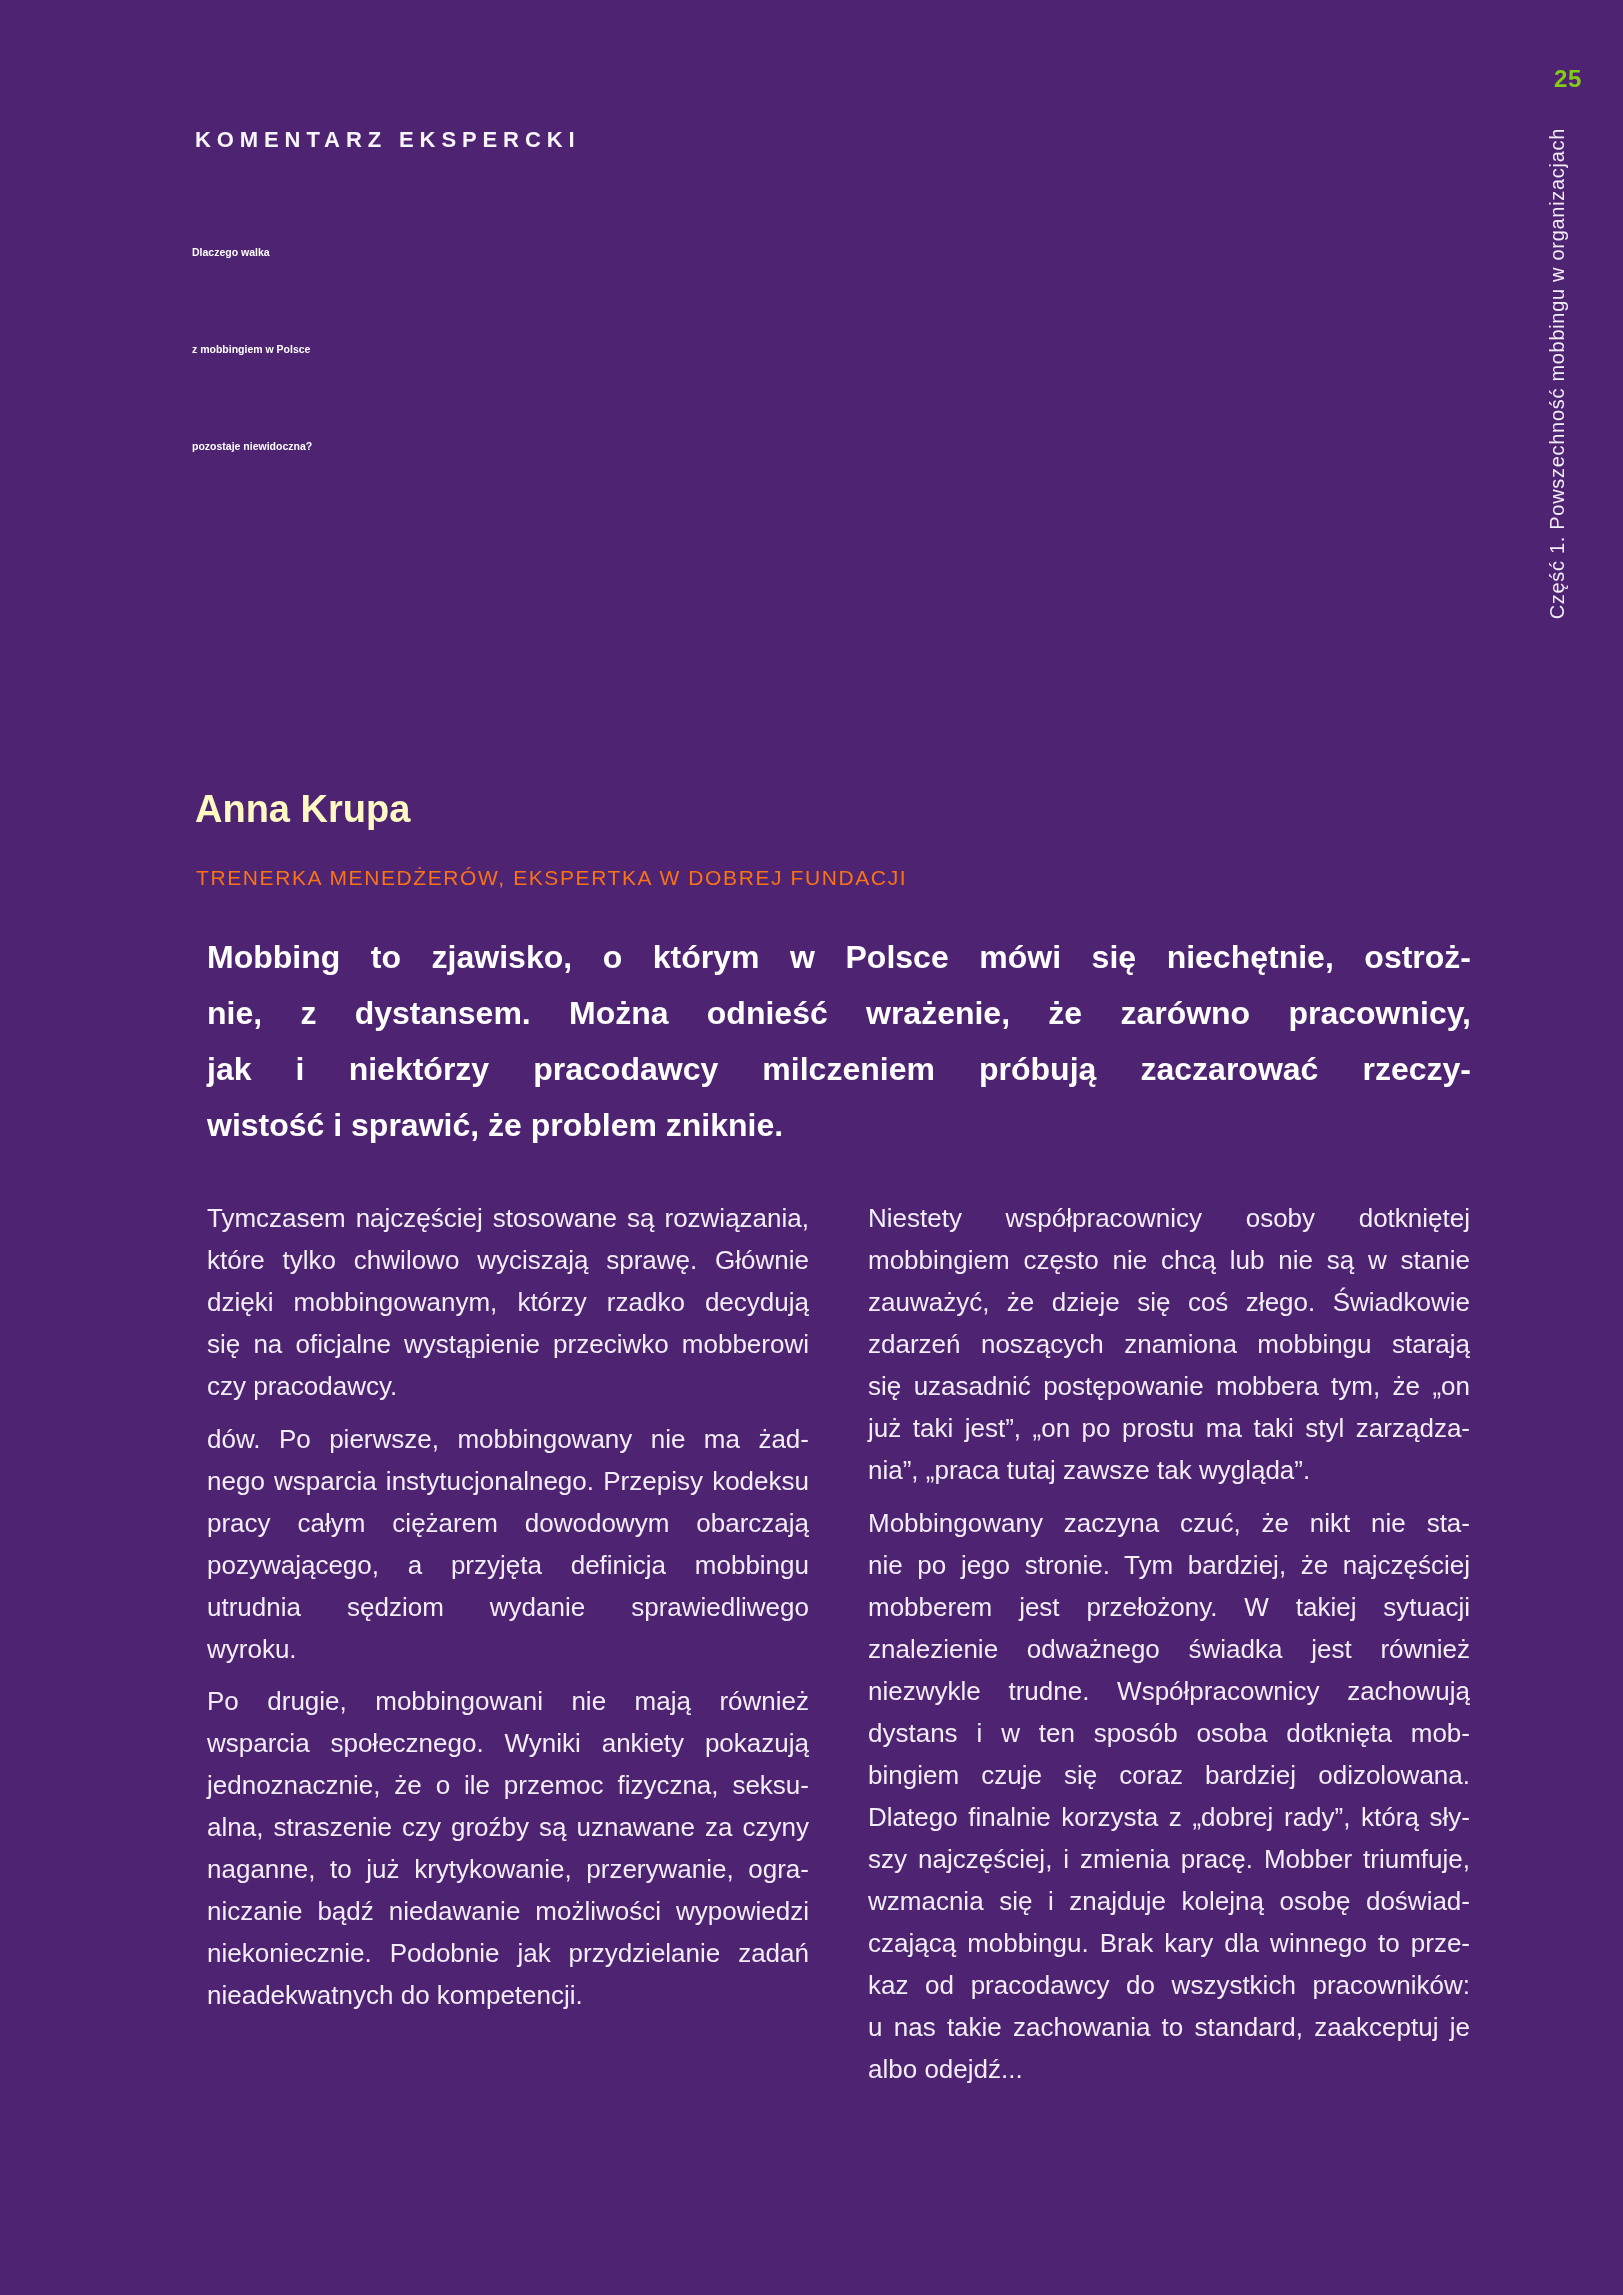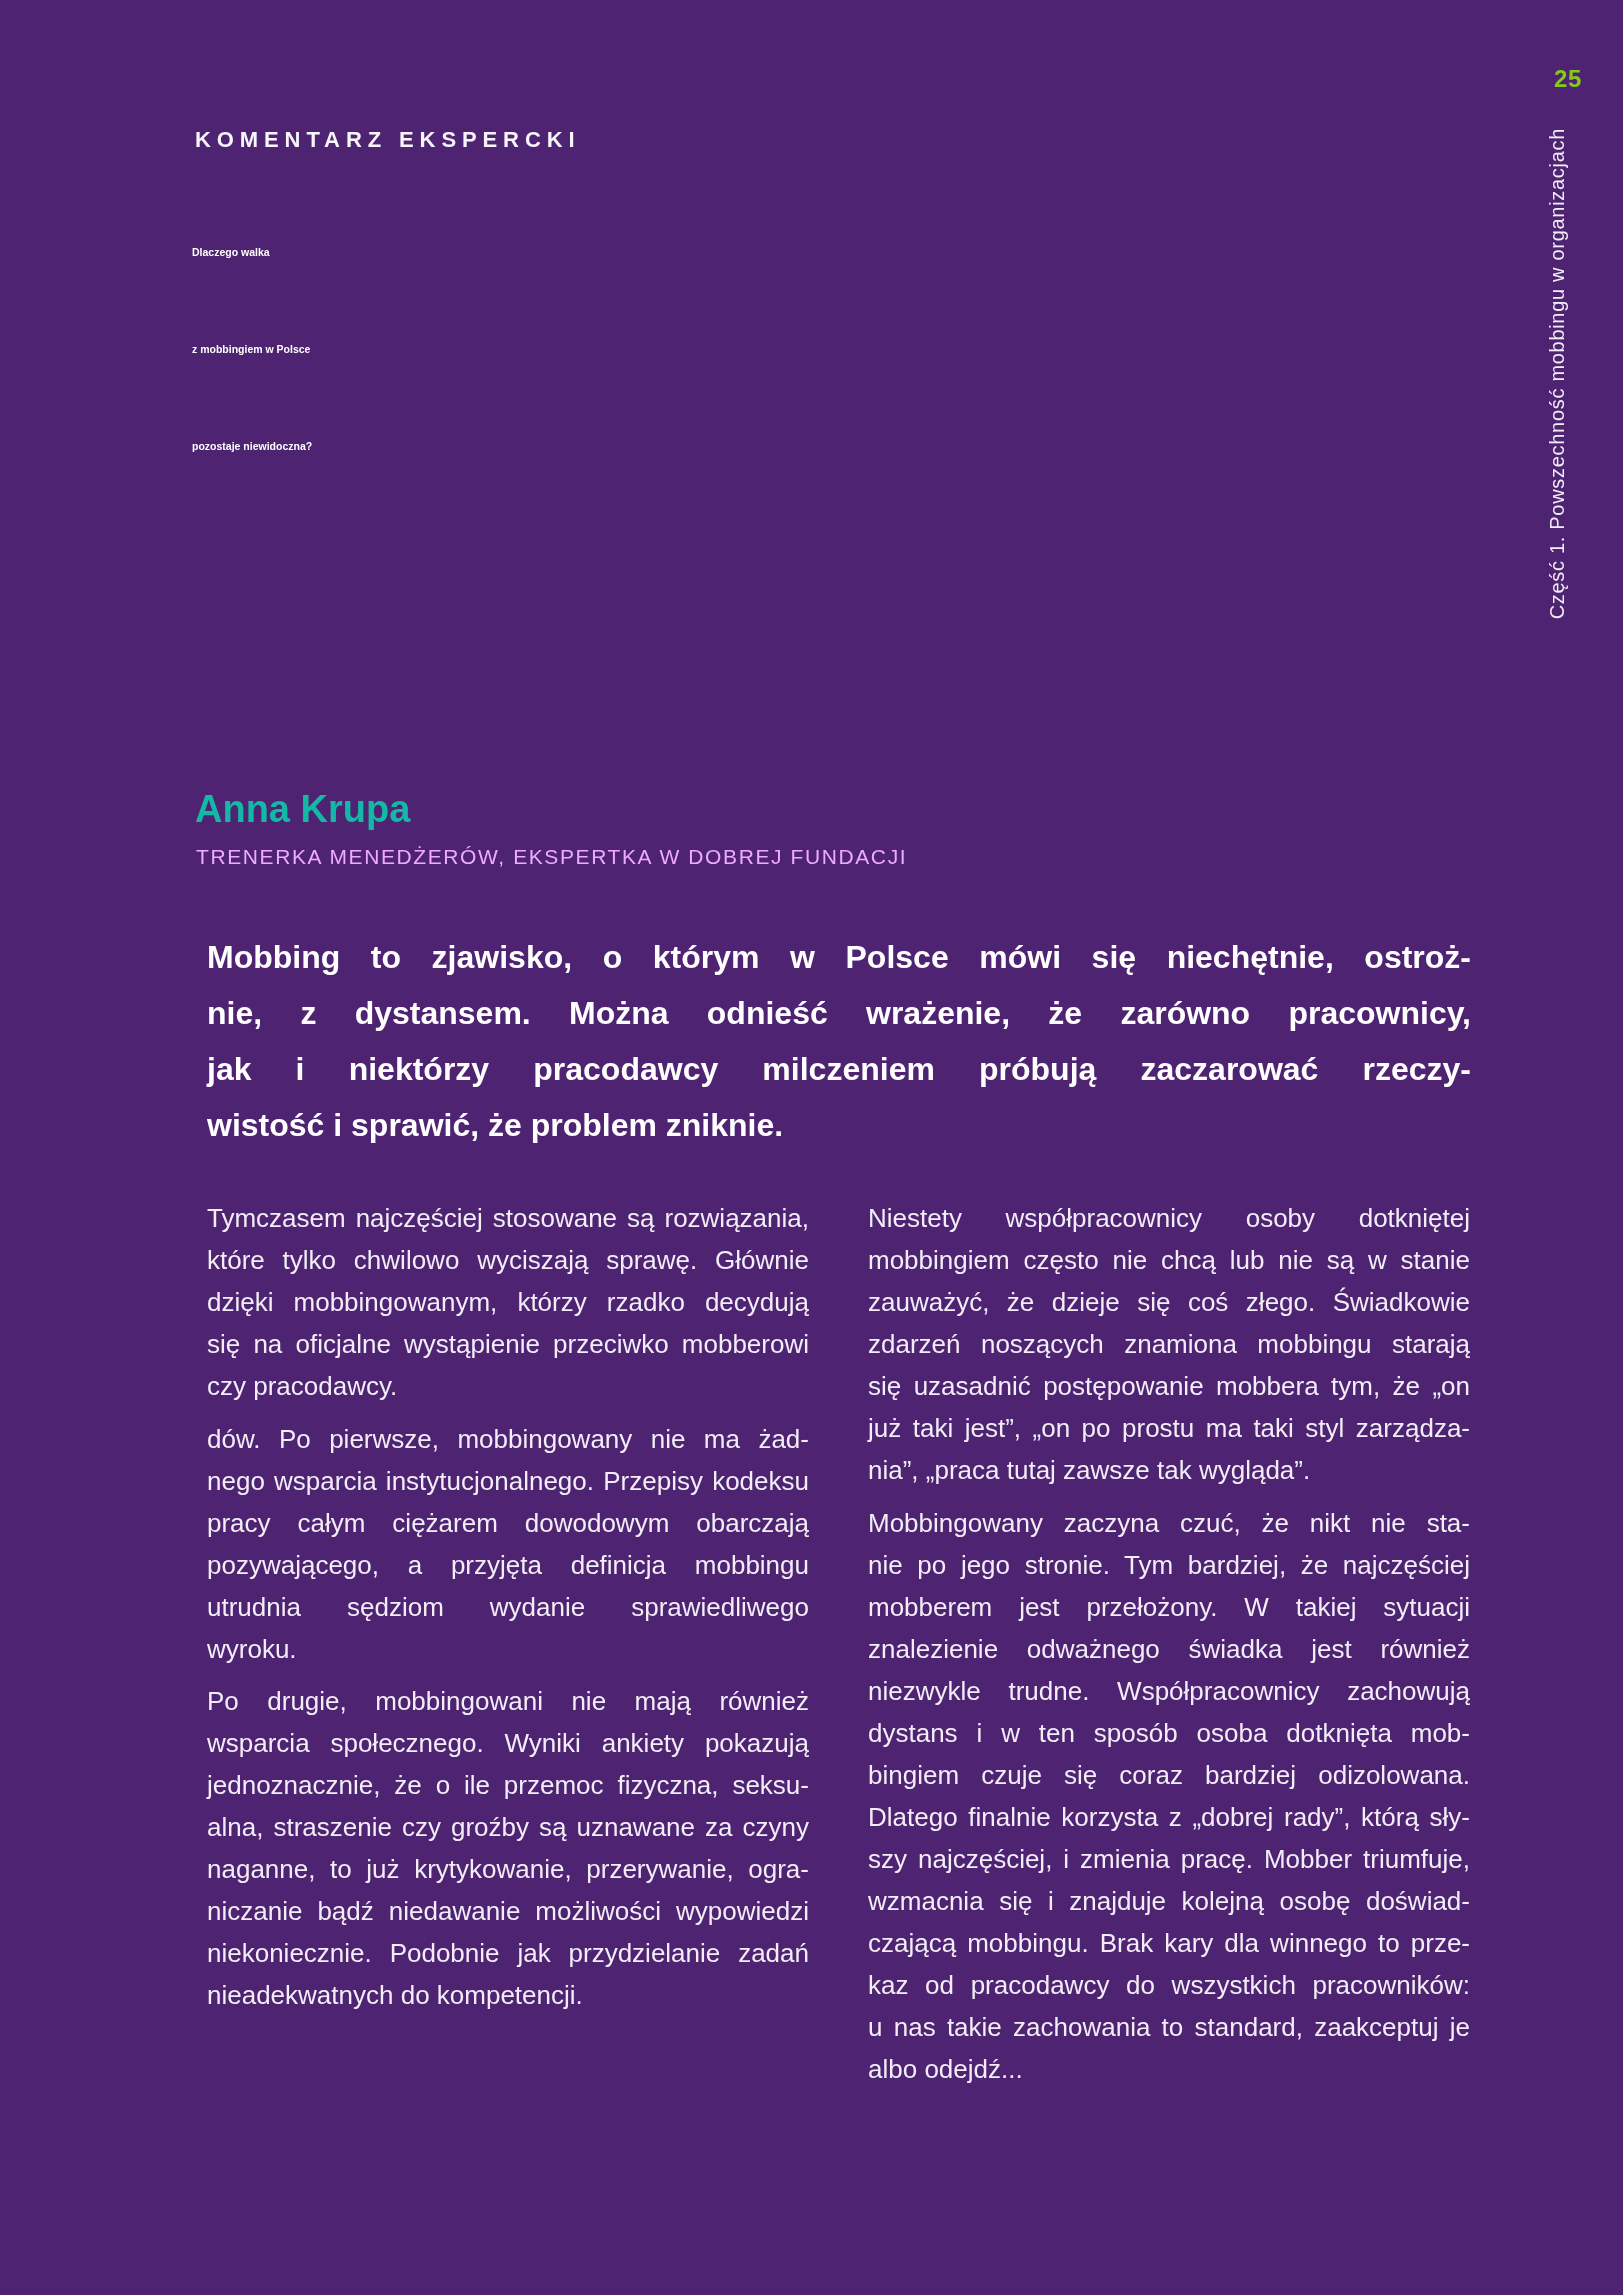--- a/index.html
+++ b/index.html
@@ -29,25 +29,25 @@
     color: #ffffff;
   }
   .author-name {
     position: absolute;
     left: 195px; top: 788px;
     font-size: 38px;
     font-weight: 700;
   }
   .author-role {
     position: absolute;
-    left: 196px; top: 845px;
+    left: 196px; top: 866px;
     font-size: 21px;
     font-weight: 400;
     letter-spacing: 1.6px;
-    color: #f0abfc;
+    color: #f97316;
   }
   .intro {
     position: absolute;
     left: 195px; top: 929px;
     width: 1276px;
     font-size: 32px;
     font-weight: 700;
     line-height: 56px;
     color: #ffffff;
   }
@@ -92,21 +92,21 @@
   <div class="side-label">Część 1. Powszechność mobbingu w organizacjach</div>
 
   <div class="kicker">KOMENTARZ EKSPERCKI</div>
 
   <h1 class="title" style="margin:0; font-size:inherit;">
     <div>Dlaczego walka</div>
     <div>z mobbingiem w Polsce</div>
     <div>pozostaje niewidoczna?</div>
   </h1>
 
-  <div class="author-name" style="color: #14b8a6;">Anna Krupa</div>
+  <div class="author-name" style="color: #fef9c3;">Anna Krupa</div>
   <div class="author-role">TRENERKA MENEDŻERÓW, EKSPERTKA W DOBREJ FUNDACJI</div>
 
   <div class="intro">
       <div class="para">
         <div class="line">Mobbing to zjawisko, o którym w Polsce mówi się niechętnie, ostroż-</div>
         <div class="line">nie, z dystansem. Można odnieść wrażenie, że zarówno pracownicy,</div>
         <div class="line">jak i niektórzy pracodawcy milczeniem próbują zaczarować rzeczy-</div>
         <div class="line last">wistość i sprawić, że problem zniknie.</div>
       </div>
     </div>

